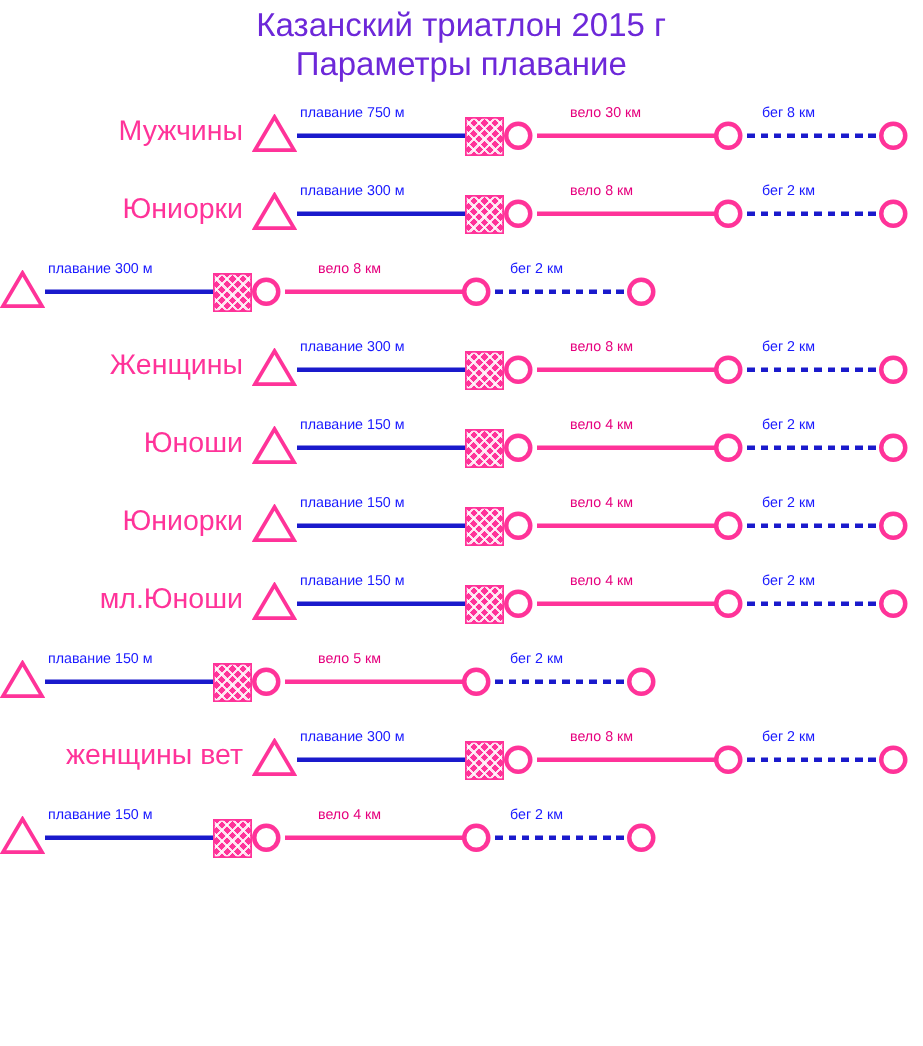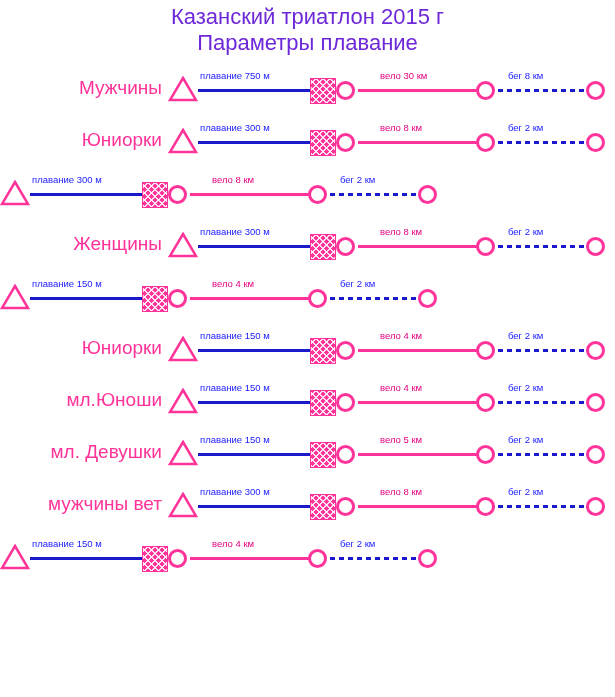--- a/index.html
+++ b/index.html
@@ -185,20 +185,21 @@
         <div class="ring" style="left: 168px;"></div>
         <div class="bike" style="left: 190px; width: 120px;"></div>
         <div class="bike-label" style="left: 212px;">вело 8 км</div>
         <div class="ring" style="left: 308px;"></div>
         <div class="run" style="left: 330px; width: 88px;"></div>
         <div class="run-label" style="left: 340px;">бег 2 км</div>
         <div class="ring" style="left: 418px;"></div>
       </div>
     </div>
     <div class="row">
+      <div class="cat-label">Юноши</div>
       <div class="track">
         <svg class="tri-svg" width="30" height="26">
           <polygon points="15,2 28,24 2,24" fill="none" stroke="#ff3399" stroke-width="2.5"></polygon>
         </svg>
         <div class="swim" style="left: 30px; width: 112px;"></div>
         <div class="swim-label" style="left: 32px;">плавание 150 м</div>
         <div class="t-box" style="left: 142px;"></div>
         <div class="ring" style="left: 168px;"></div>
         <div class="bike" style="left: 190px; width: 120px;"></div>
         <div class="bike-label" style="left: 212px;">вело 4 км</div>
@@ -238,39 +239,38 @@
         <div class="ring" style="left: 168px;"></div>
         <div class="bike" style="left: 190px; width: 120px;"></div>
         <div class="bike-label" style="left: 212px;">вело 4 км</div>
         <div class="ring" style="left: 308px;"></div>
         <div class="run" style="left: 330px; width: 88px;"></div>
         <div class="run-label" style="left: 340px;">бег 2 км</div>
         <div class="ring" style="left: 418px;"></div>
       </div>
     </div>
     <div class="row">
-      <div class="cat-label">мл. Девушки</div>
       <div class="track">
         <svg class="tri-svg" width="30" height="26">
           <polygon points="15,2 28,24 2,24" fill="none" stroke="#ff3399" stroke-width="2.5"></polygon>
         </svg>
         <div class="swim" style="left: 30px; width: 112px;"></div>
         <div class="swim-label" style="left: 32px;">плавание 150 м</div>
         <div class="t-box" style="left: 142px;"></div>
         <div class="ring" style="left: 168px;"></div>
         <div class="bike" style="left: 190px; width: 120px;"></div>
         <div class="bike-label" style="left: 212px;">вело 5 км</div>
         <div class="ring" style="left: 308px;"></div>
         <div class="run" style="left: 330px; width: 88px;"></div>
         <div class="run-label" style="left: 340px;">бег 2 км</div>
         <div class="ring" style="left: 418px;"></div>
       </div>
     </div>
     <div class="row">
-      <div class="cat-label">мужчины вет</div>
+      <div class="cat-label">женщины вет</div>
       <div class="track">
         <svg class="tri-svg" width="30" height="26">
           <polygon points="15,2 28,24 2,24" fill="none" stroke="#ff3399" stroke-width="2.5"></polygon>
         </svg>
         <div class="swim" style="left: 30px; width: 112px;"></div>
         <div class="swim-label" style="left: 32px;">плавание 300 м</div>
         <div class="t-box" style="left: 142px;"></div>
         <div class="ring" style="left: 168px;"></div>
         <div class="bike" style="left: 190px; width: 120px;"></div>
         <div class="bike-label" style="left: 212px;">вело 8 км</div>

